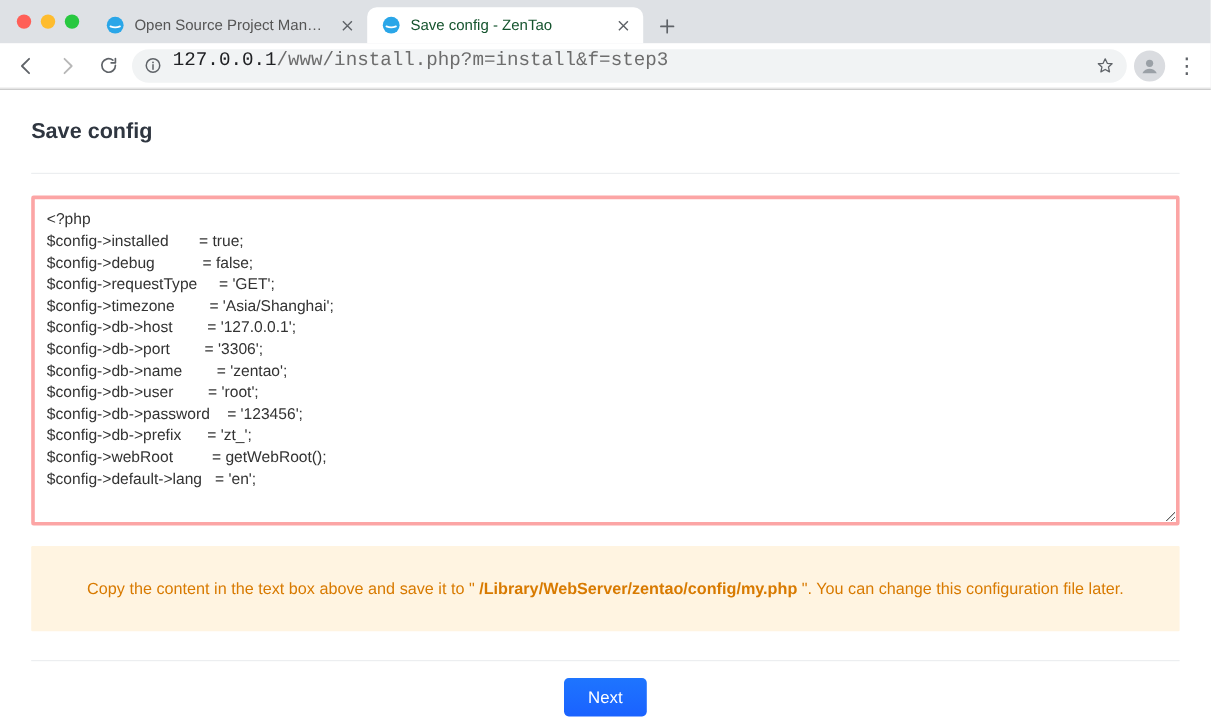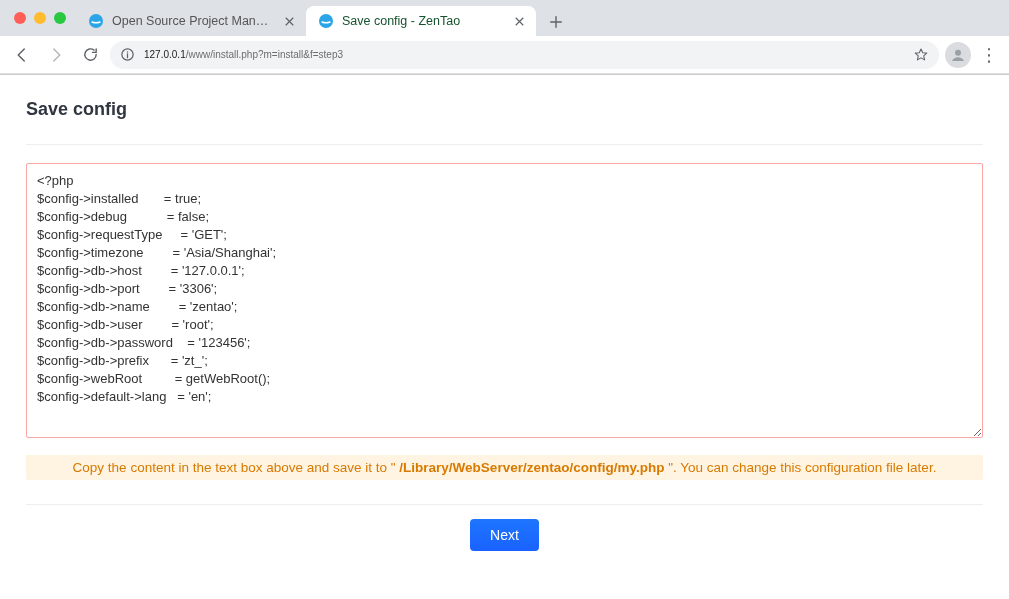--- a/index.html
+++ b/index.html
@@ -90,25 +90,25 @@
       color: #5f6368;
       border-radius: 50%;
     }
     .nav-btn.disabled { color: #b7b7b7; }
     .url-bar {
       flex: 1;
       height: 28px;
       background: #f1f3f4;
       border-radius: 14px;
       display: flex;
-      align-items: center;
       padding: 0 10px;
       gap: 8px;
       color: #202124;
-      font-size: 10px;
+      font-size: 16px;
+      font-family: Liberation Mono, monospace;
     }
     .url-bar .info-icon { color: #5f6368; width: 16px; flex: none; display:flex; align-items:center; }
     .url-bar .url-host { color: #202124; }
     .url-bar .url-path { color: #6d6d6d; }
     .star { color: #5f6368; width: 16px; flex: none; display:flex; align-items:center; justify-content:center; margin-left: auto; }
     .avatar {
       width: 26px; height: 26px; border-radius: 50%;
       background: #dadce0; display:flex; align-items:center; justify-content:center;
     }
     .dots3 { width: 24px; display:flex; align-items:center; justify-content:center; color:#5f6368; font-size:18px; }
@@ -125,37 +125,37 @@
     }
     .hr {
       border: none;
       border-top: 1px solid #eceef0;
       margin-top: 24px;
       margin-bottom: 18px;
     }
     .config-box {
       width: 100%;
       height: 275px;
-      border: 1px solid #fca5a5;
+      border: 3px solid #fca5a5;
       border-radius: 2px;
       padding: 8px 10px;
       font-family: Arial, Helvetica, sans-serif;
       font-size: 13px;
       line-height: 18px;
       color: #333;
       resize: both;
       white-space: pre;
       overflow: auto;
     }
     .alert {
       margin-top: 14px;
       background: #fff4e1;
       color: #d87a00;
       text-align: center;
-      padding: 5px 18px;
+      padding: 28px 18px;
       font-size: 13.5px;
       border-radius: 1px;
     }
     .alert .path { font-weight: 700; }
     .hr2 {
       border: none;
       border-top: 1px solid #eceef0;
       margin-top: 24px;
     }
     .btn-row {

